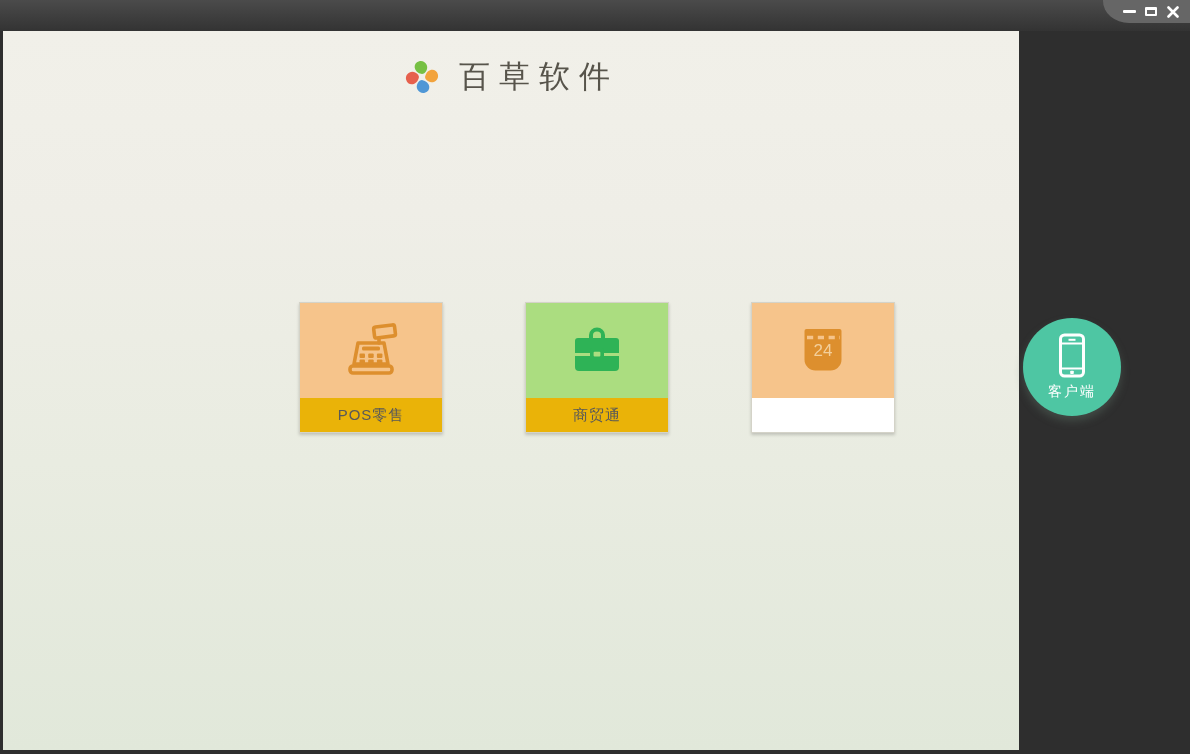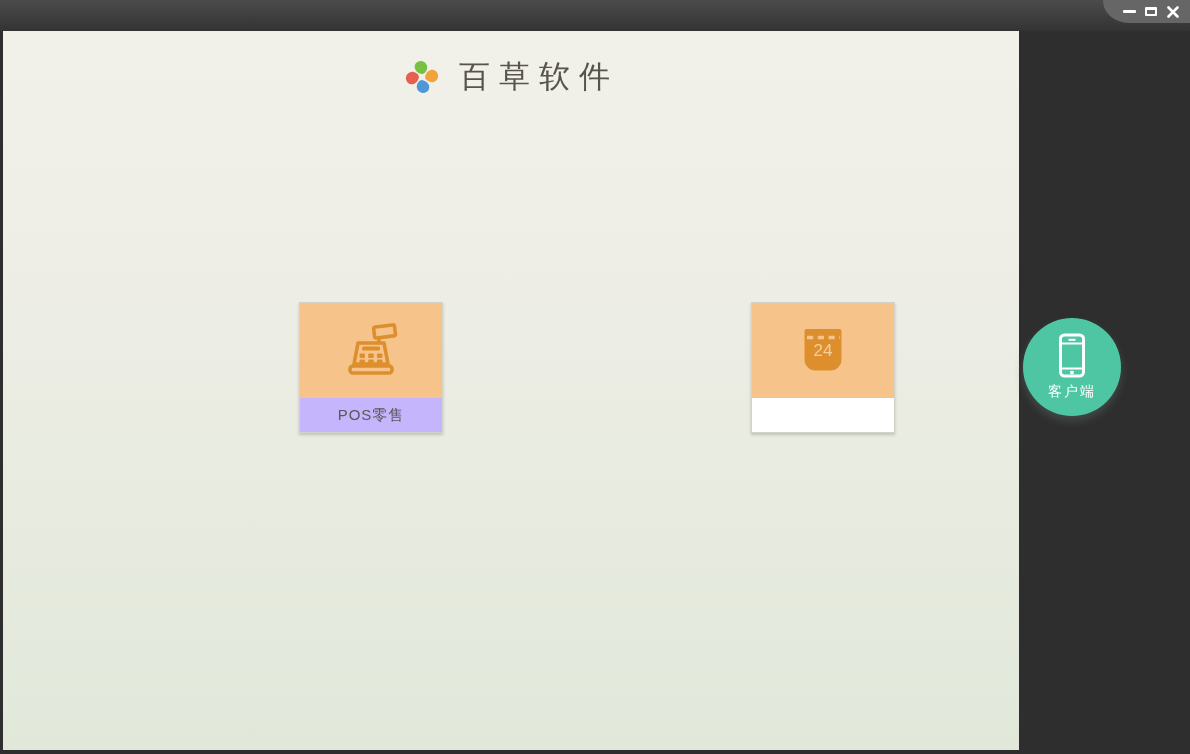--- a/index.html
+++ b/index.html
@@ -119,21 +119,21 @@
     align-items: center;
     justify-content: center;
   }
   .art-orange { background: #f6c48b; }
   .art-green  { background: #abdd80; }
   .tile-label {
     height: 34px;
     display: flex;
     align-items: center;
     justify-content: center;
-    background: #c4b5fd;
+    background: #eab308;
     font-size: 15px;
     color: #595959;
     letter-spacing: 1px;
   }
 
   
   .client-btn {
     position: absolute;
     top: 287px;
     left: 1020px;
@@ -206,20 +206,32 @@
             <rect x="38.9" y="31.5" width="5.5" height="4.5" rx="1"></rect>
             <rect x="21.5" y="37.5" width="5.5" height="4.5" rx="1"></rect>
             <rect x="30.2" y="37.5" width="5.5" height="4.5" rx="1"></rect>
             <rect x="38.9" y="37.5" width="5.5" height="4.5" rx="1"></rect>
           </g>
         </svg>
       </div>
       <div class="tile-label">POS零售</div>
     </div>
 
+    <div class="tile tile-trade">
+      <div class="tile-art art-green">
+        <svg width="64" height="56" viewBox="0 0 64 56">
+          <path d="M26 15 L26 12 a6 5.5 0 0 1 12 0 L38 15" fill="none" stroke="#2eb356" stroke-width="4"></path>
+          <path d="M13 15 h38 a3 3 0 0 1 3 3 v12 h-44 v-12 a3 3 0 0 1 3-3 z" fill="#2eb356"></path>
+          <path d="M10 33 h44 v11 a4 4 0 0 1 -4 4 h-36 a4 4 0 0 1 -4-4 z" fill="#2eb356"></path>
+          <rect x="25" y="25.5" width="14" height="11" rx="2" fill="#2eb356"></rect>
+          <rect x="28.6" y="28.8" width="6.8" height="4.6" rx="1" fill="#abdd80"></rect>
+        </svg>
+      </div>
+      <div class="tile-label">商贸通</div>
+    </div>
 
     <div class="tile tile-lean">
       <div class="tile-art art-orange">
         <svg width="64" height="56" viewBox="0 0 64 56">
           <path d="M15.5 6 h33 a2 2 0 0 1 2 2 v28.5 a11 11 0 0 1 -11 11 h-15 a11 11 0 0 1 -11 -11 v-28.5 a2 2 0 0 1 2-2 z" fill="#dd8f2e"></path>
           <line x1="16" y1="14.5" x2="49" y2="14.5" stroke="#f6c48b" stroke-width="3.4" stroke-dasharray="6.2 4.6"></line>
           <text x="32" y="33" text-anchor="middle" font-size="17" font-family="Liberation Sans, sans-serif" fill="#f3cf9b">24</text>
         </svg>
       </div>
     </div>

